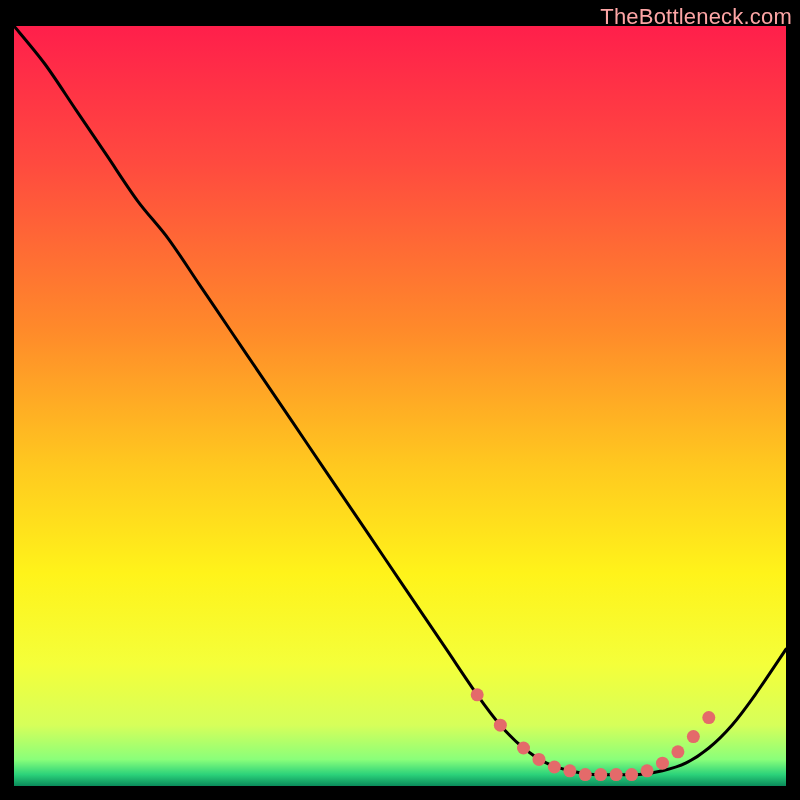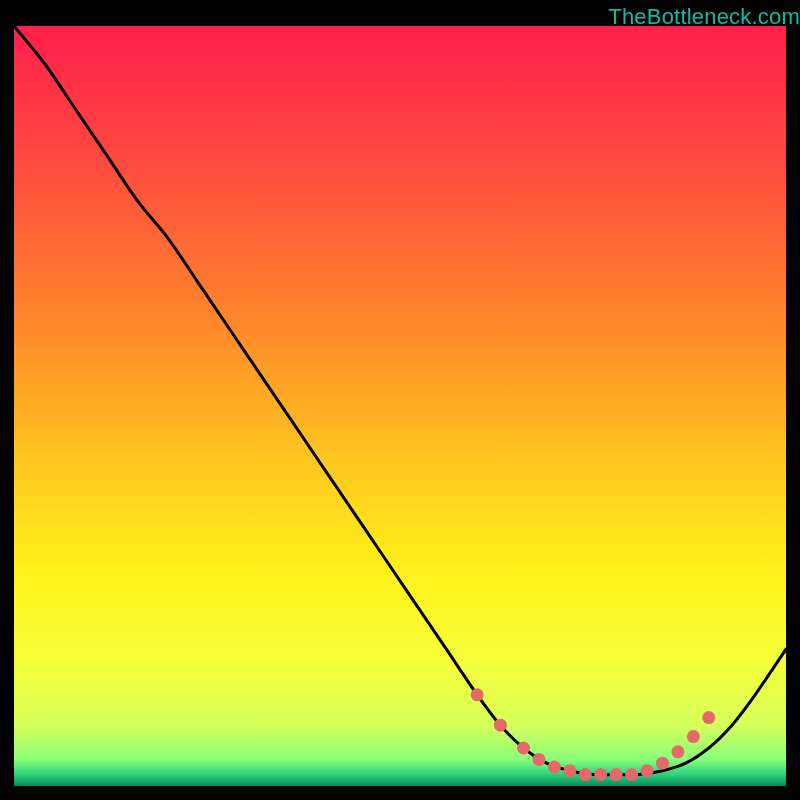--- a/index.html
+++ b/index.html
@@ -12,22 +12,22 @@
     overflow: hidden;
   }
   .stage {
     position: relative;
     width: 800px;
     height: 800px;
   }
   .attribution {
     position: absolute;
     top: 4px;
-    right: 0;
-    color: #14b8a6;
+    right: 8px;
+    color: #fca5a5;
     font-size: 22px;
     letter-spacing: 0.2px;
     font-weight: 400;
     user-select: none;
   }
   svg.plot {
     position: absolute;
     left: 14px;
     top: 26px;
     width: 772px;

